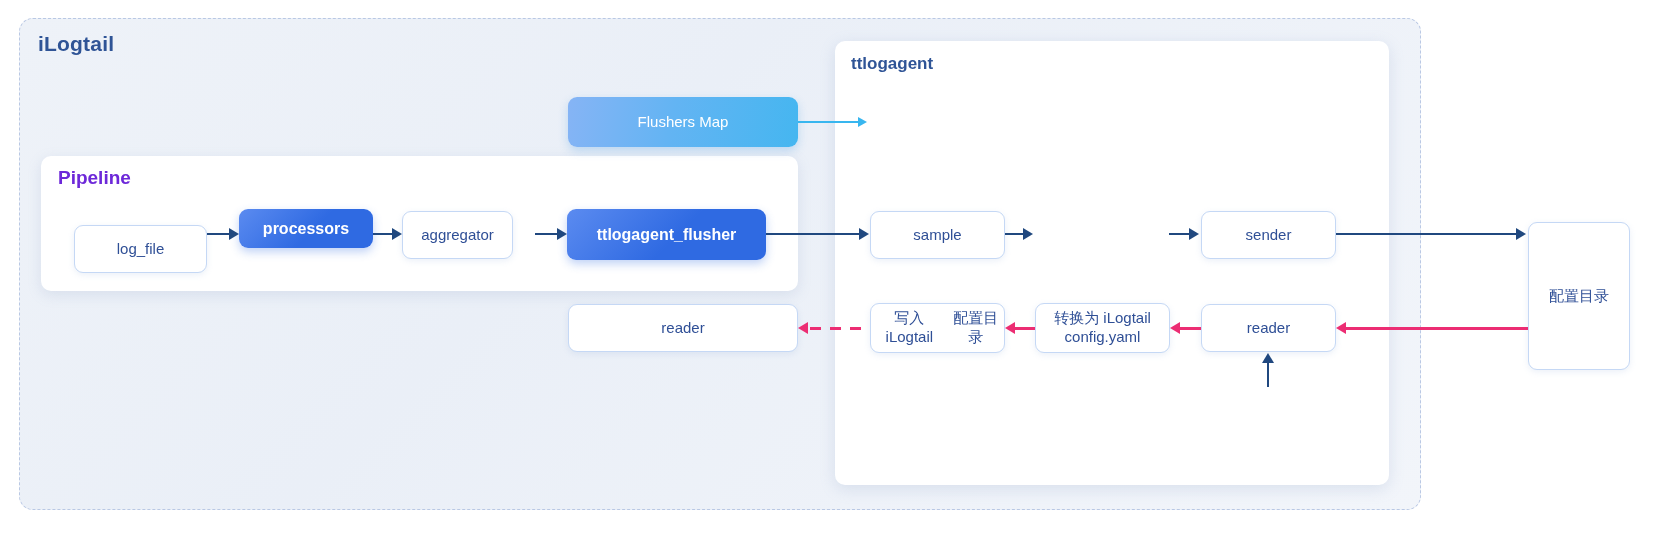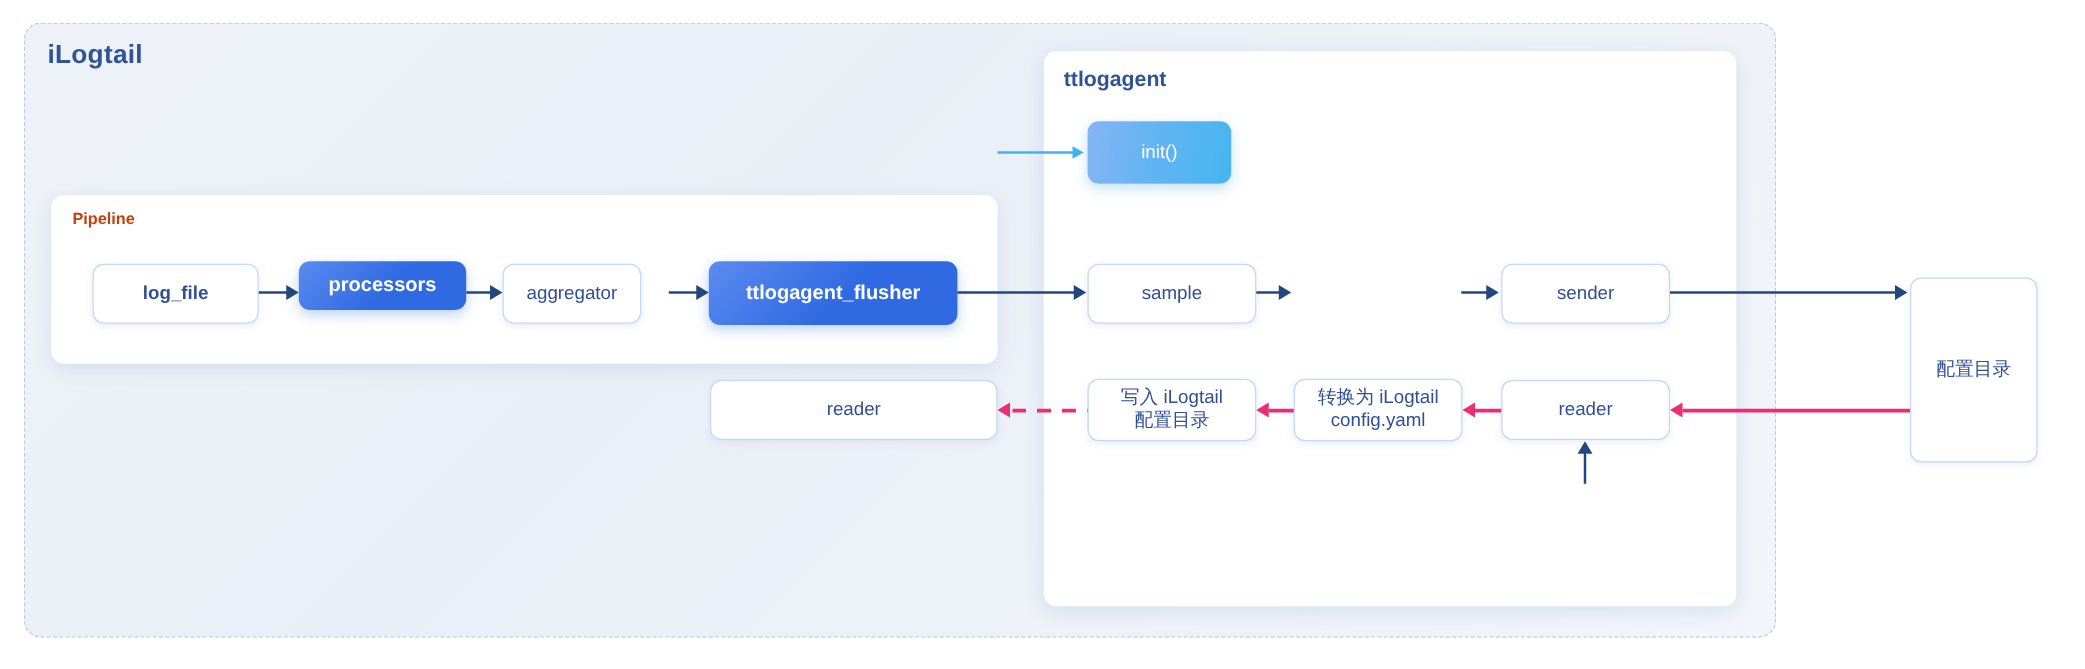--- a/index.html
+++ b/index.html
@@ -25,21 +25,21 @@
   }
 
   
   .pipeline-box{
     position:absolute;left:41px;top:156px;width:757px;height:135px;
     background:#ffffff;border-radius:10px;
     box-shadow:0 4px 14px rgba(120,145,190,.18);
   }
   .pipeline-title{
     position:absolute;left:58px;top:167px;
-    font-size:13px;font-weight:bold;color:#c2410c;
+    font-size:19px;font-weight:bold;color:#6d28d9;
   }
 
   
   .ttlogagent-box{
     position:absolute;left:835px;top:41px;width:554px;height:444px;
     background:#ffffff;border-radius:10px;
     box-shadow:0 4px 16px rgba(120,145,190,.20);
   }
   .ttlogagent-title{
     position:absolute;left:851px;top:54px;
@@ -131,21 +131,21 @@
 
   <div class="ilogtail-box"></div>
   <div class="ilogtail-title">iLogtail</div>
 
   <div class="ttlogagent-box"></div>
   <div class="ttlogagent-title">ttlogagent</div>
 
   <div class="pipeline-box"></div>
   <div class="pipeline-title">Pipeline</div>
 
-  <div class="node plain" style="left:74px;top:211px;width:133px;height:48px;font-weight:bold;">log_file</div>
+  <div class="node plain" style="left:74px;top:225px;width:133px;height:48px;">log_file</div>
 
   <div class="node solid-blue" style="left:239px;top:209px;width:134px;height:39px;">processors</div>
 
   <div class="node plain" style="left:402px;top:211px;width:111px;height:48px;">aggregator</div>
 
   <div class="node solid-blue" style="left:567px;top:209px;width:199px;height:51px;">ttlogagent_flusher</div>
 
   <div class="arrow a-navy">
     <div class="ln" style="left:207px;top:233px;width:24px;height:2px;"></div>
     <div class="hd" style="left:229px;top:228px;"></div>
@@ -156,22 +156,22 @@
   </div>
   <div class="arrow a-navy">
     <div class="ln" style="left:535px;top:233px;width:24px;height:2px;"></div>
     <div class="hd" style="left:557px;top:228px;"></div>
   </div>
   <div class="arrow a-navy">
     <div class="ln" style="left:766px;top:233px;width:95px;height:2px;"></div>
     <div class="hd" style="left:859px;top:228px;"></div>
   </div>
 
-
-  <div class="node cyan small" style="left:870px;top:97px;width:115px;height:50px;">init()</div>
+  <div class="node cyan" style="left:568px;top:97px;width:230px;height:50px;">Flushers Map</div>
+
 
   <div class="arrow a-cyan">
     <div class="ln" style="left:798px;top:121px;width:62px;height:2px;"></div>
     <div class="hd" style="left:858px;top:117px;"></div>
   </div>
 
   <div class="node plain" style="left:870px;top:211px;width:135px;height:48px;">sample</div>
 
 
   <div class="node plain" style="left:1201px;top:211px;width:135px;height:48px;">sender</div>
@@ -184,21 +184,21 @@
     <div class="ln" style="left:1169px;top:233px;width:22px;height:2px;"></div>
     <div class="hd" style="left:1189px;top:228px;"></div>
   </div>
   <div class="arrow a-navy">
     <div class="ln" style="left:1336px;top:233px;width:182px;height:2px;"></div>
     <div class="hd" style="left:1516px;top:228px;"></div>
   </div>
 
   <div class="node plain" style="left:1528px;top:222px;width:102px;height:148px;">配置目录</div>
 
-  <div class="node plain" style="left:870px;top:303px;width:135px;height:50px;flex-direction:column;">
+  <div class="node plain" style="left:870px;top:303px;width:135px;height:50px;">
     <span>写入 iLogtail</span>
     <span>配置目录</span>
   </div>
 
   <div class="node plain" style="left:1035px;top:303px;width:135px;height:50px;flex-direction:column;">
     <span>转换为 iLogtail</span>
     <span>config.yaml</span>
   </div>
 
   <div class="node plain" style="left:1201px;top:304px;width:135px;height:48px;">reader</div>

